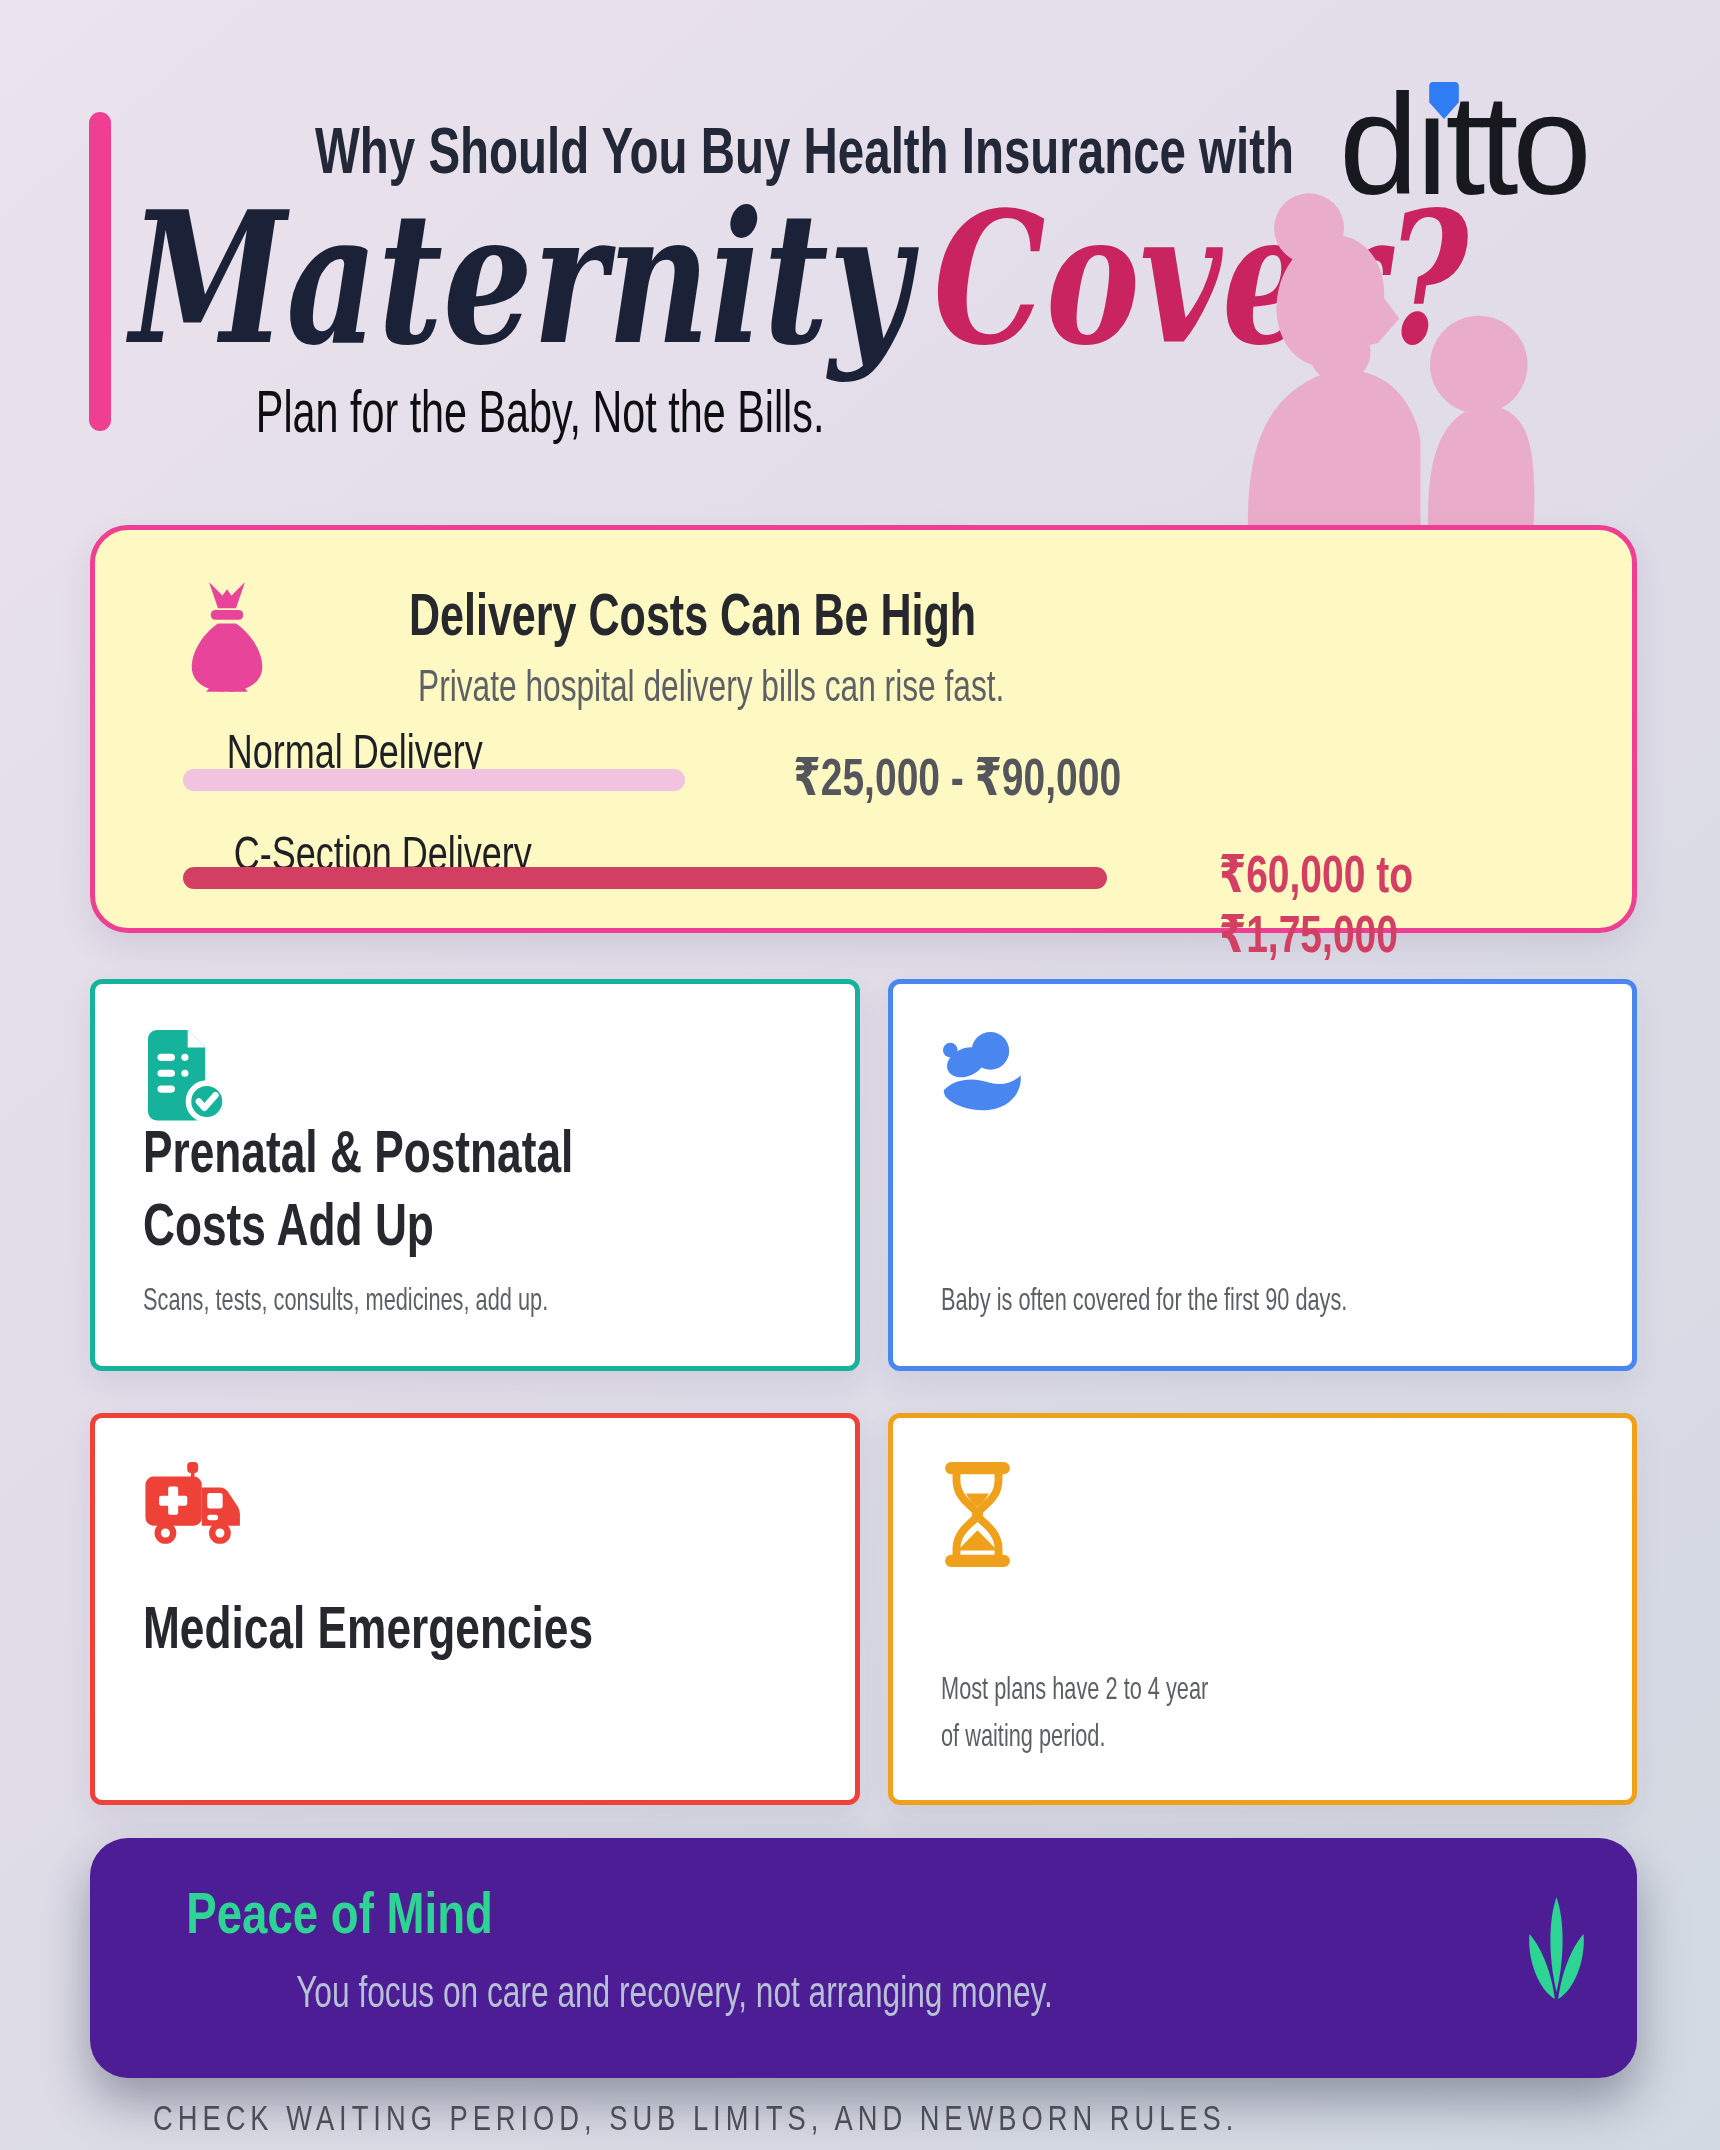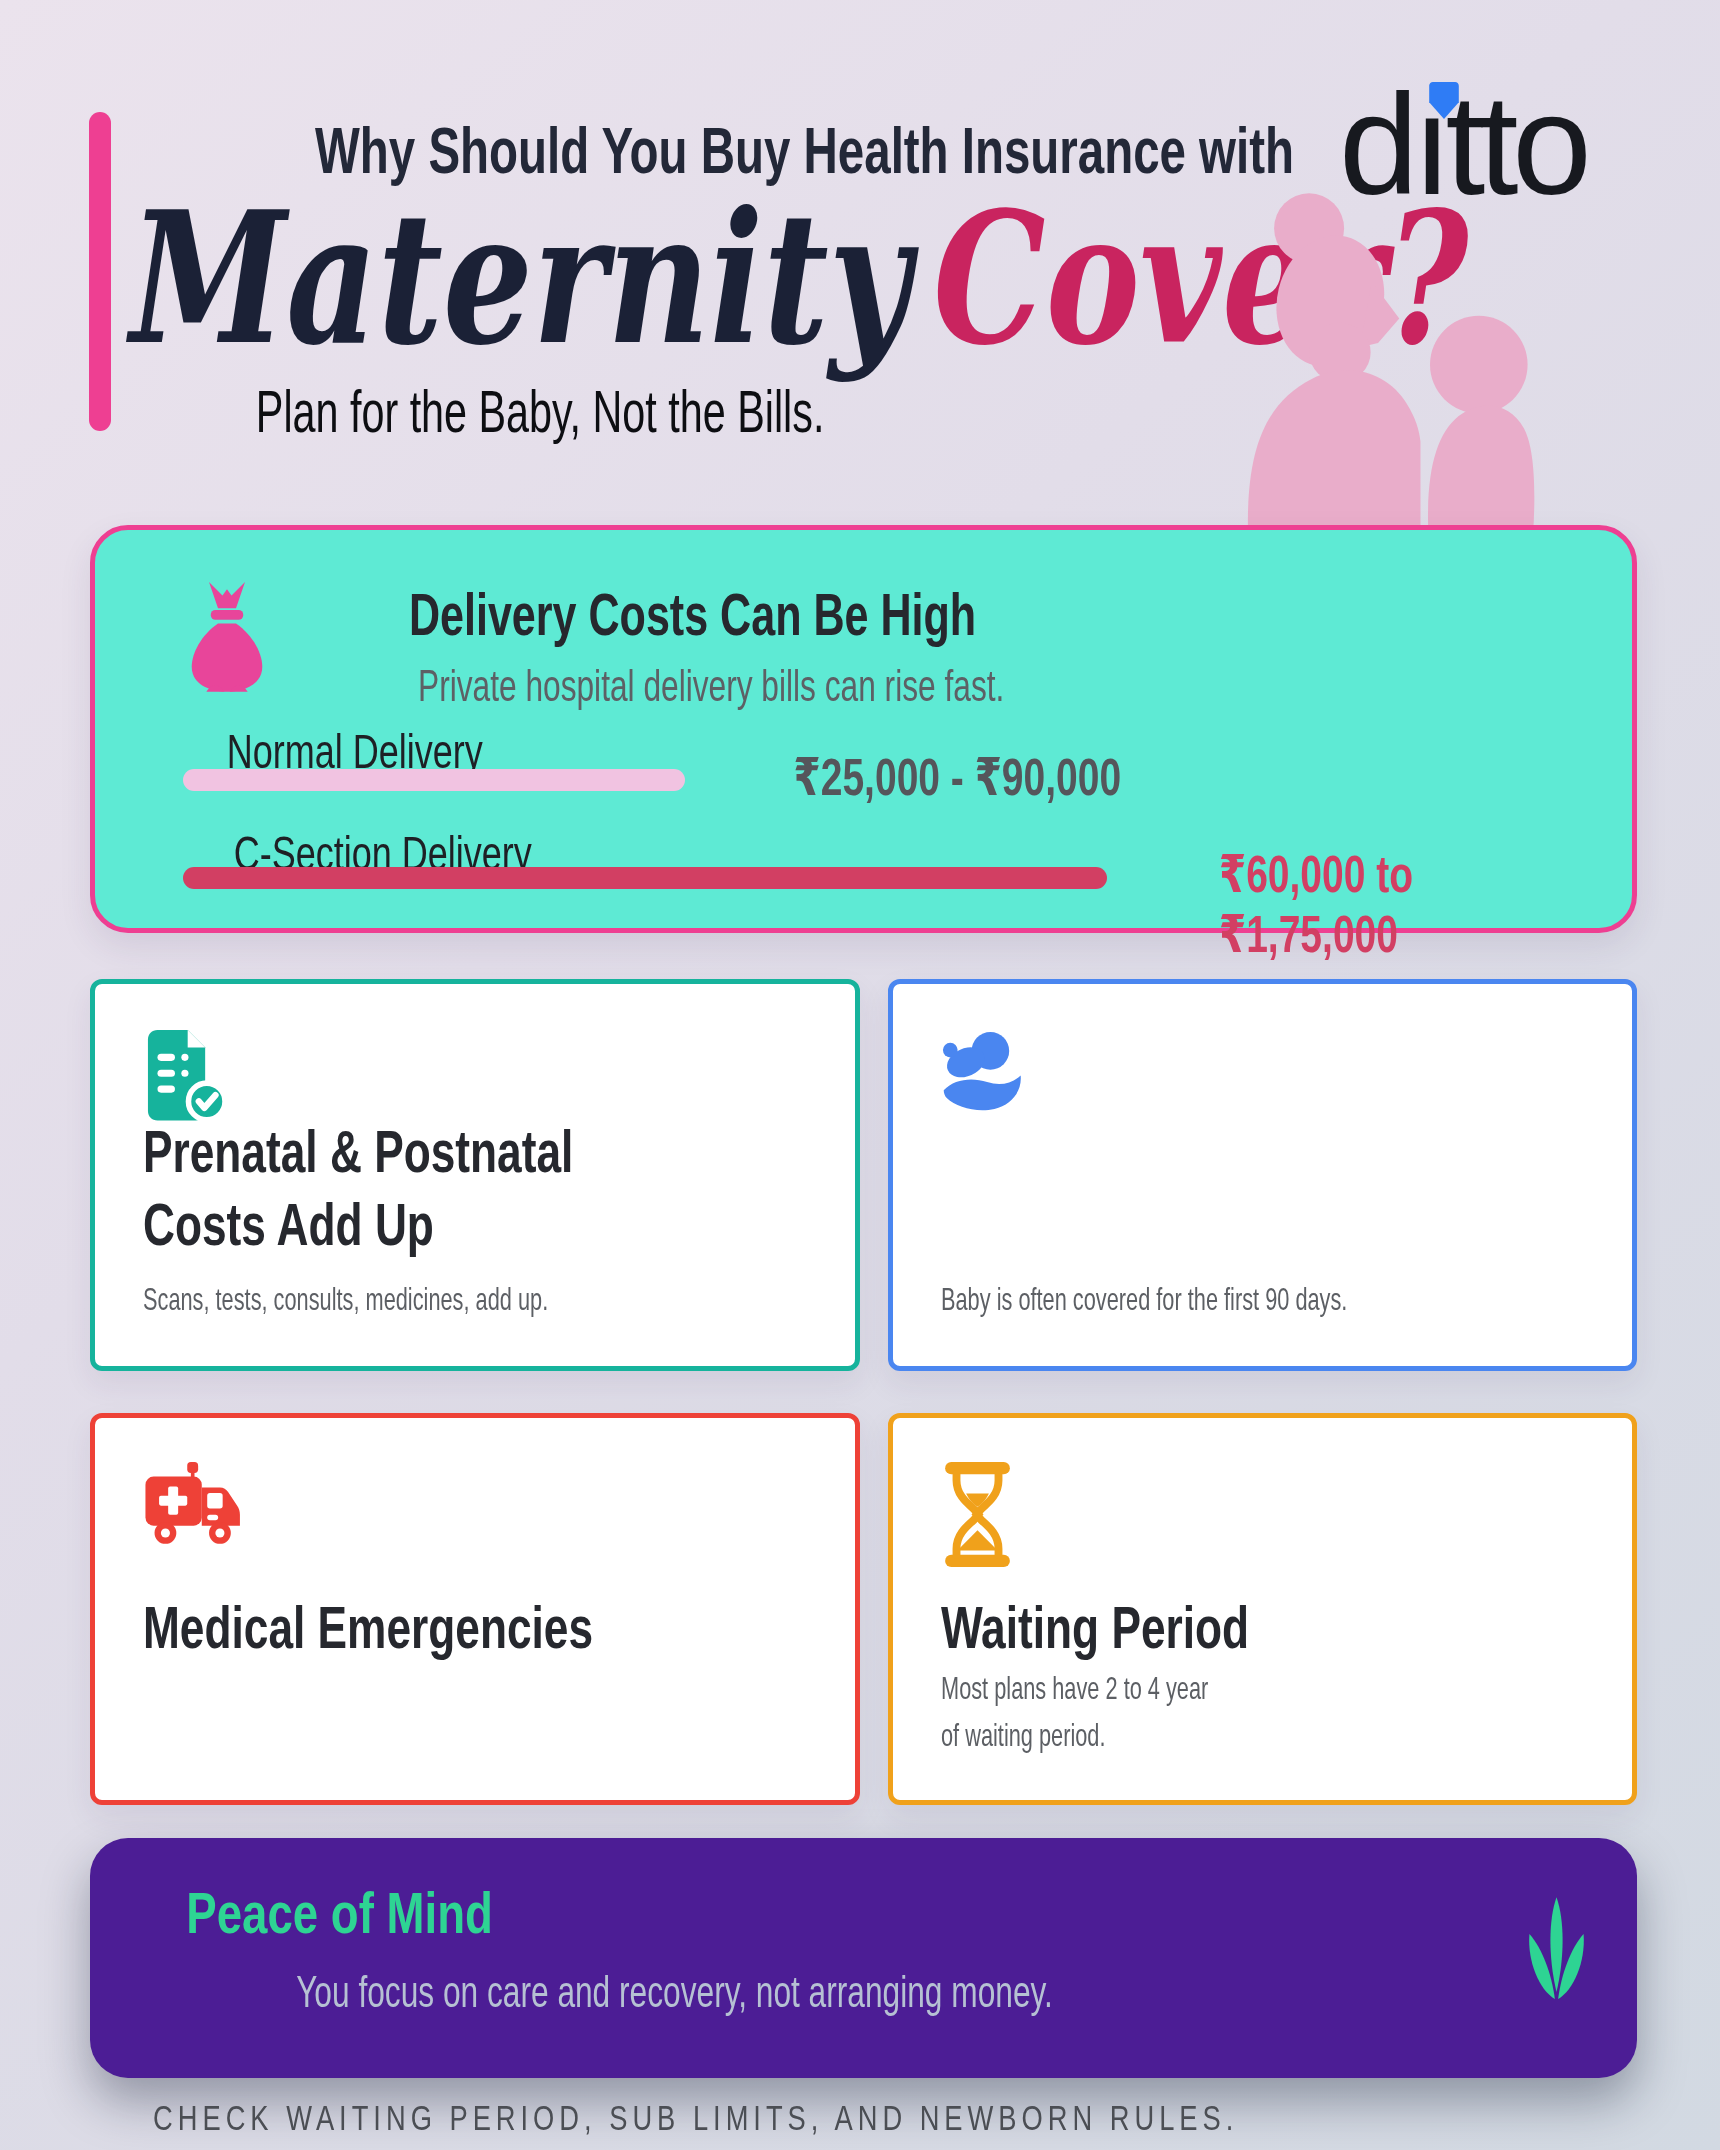--- a/index.html
+++ b/index.html
@@ -21,21 +21,21 @@
 
   .logo{position:absolute;left:1339px;top:73px;font-size:143px;font-weight:400;letter-spacing:-6.4px;
         color:#17191f;line-height:1;white-space:nowrap}
   .logo .shield{position:absolute;left:90px;top:8.5px;width:30px;height:37px}
   .logo .shield path{fill:#2f7cf5}
 
   .silhouette{position:absolute;left:1203px;top:187px;width:366px;height:350px;z-index:0}
   .silhouette *{fill:#e9adca}
 
   
-  .card1{position:absolute;left:90px;top:525px;width:1547px;height:408px;background:#5eead4;border:5.8px solid #ee3f92;
+  .card1{position:absolute;left:90px;top:525px;width:1547px;height:408px;background:#fef9c3;border:5.8px solid #ee3f92;
          border-radius:38px;box-sizing:border-box;z-index:2;box-shadow:0 14px 32px rgba(60,40,90,.10)}
   .c1-icon{position:absolute;left:87px;top:47px;width:90px;height:119px}
   .c1-icon *{fill:#e8459a}
   .c1-title{position:absolute;left:209px;top:51px;font-size:59px;font-weight:700;color:#26282e;transform:scaleX(.73)}
   .c1-sub{position:absolute;left:209px;top:131px;font-size:44px;color:#5d6065;transform:scaleX(.72)}
   .c1-label{position:absolute;left:89px;font-size:48px;color:#1e2025;transform:scaleX(.75)}
   .c1-bar{position:absolute;left:88px;height:22px;border-radius:11.7px}
   .c1-val{position:absolute;font-size:52px;transform:scaleX(.75)}
 
   
@@ -179,24 +179,20 @@
 <div class="bc" id="bc3">
   <svg class="bc-icon" viewBox="0 0 90 120" width="79" height="105">
     <g fill="#f0a11b">
       <rect x="8" y="0" width="74" height="14" rx="7"></rect>
       <rect x="8" y="106" width="74" height="14" rx="7"></rect>
       <path d="M45,78 L68,101 H22 Z"></path>
       <path d="M32,36 H58 C54,45 47,50 45,51 C43,50 36,45 32,36 Z"></path>
     </g>
     <path d="M21,14 v7 c0,16 11,25 20,33 l5,6 -5,6 c-9,8 -20,17 -20,33 v7 M69,14 v7 c0,16 -11,25 -20,33 l-5,6 5,6 c9,8 20,17 20,33 v7" fill="none" stroke="#f0a11b" stroke-width="9" stroke-linecap="round"></path>
   </svg>
-  <div class="bc-title">
-    <span class="t">Waiting Period</span>
-    <span class="t"></span>
-  </div>
   <div class="bc-sub">
     <span class="t">Most plans have 2 to 4 year</span>
     <span class="t">of waiting period.</span>
   </div>
 </div>
 
 <div class="banner">
   <div class="banner-title">Peace of Mind</div>
   <div class="banner-sub">You focus on care and recovery, not arranging money.</div>
   <svg class="lotus" viewBox="0 0 120 210">

